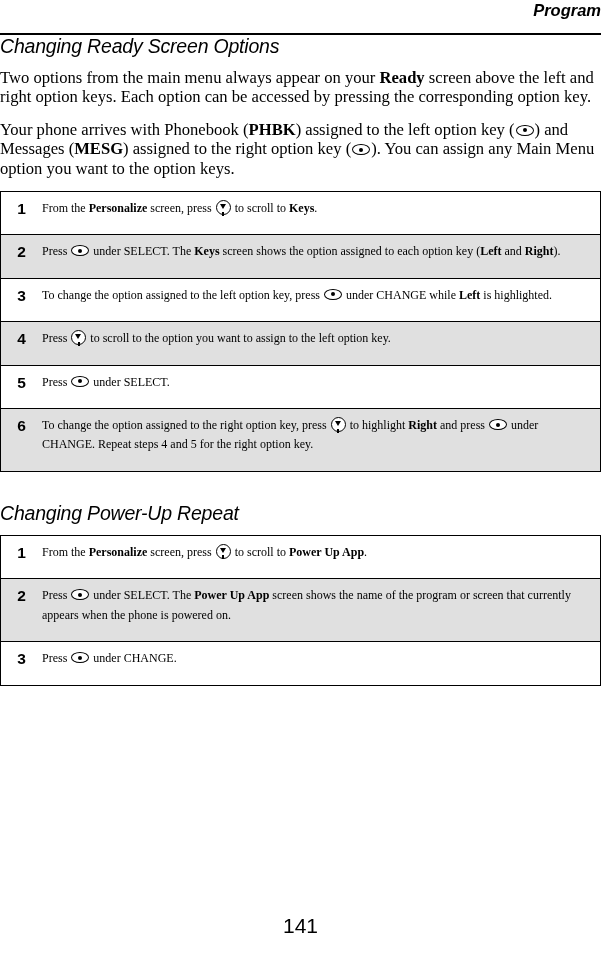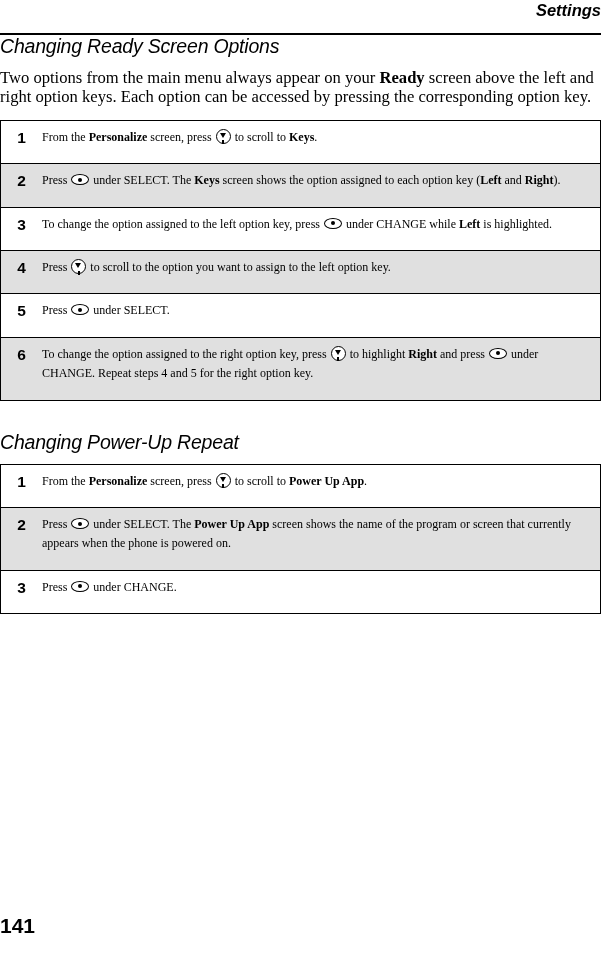--- a/index.html
+++ b/index.html
@@ -168,39 +168,40 @@
     height: 4px;
     background: #000000;
   }
 
   
   .folio {
     position: absolute;
     left: 0px;
     top: 914px;
     width: 601px;
-    text-align: left;
-    font-family: "Liberation Sans", sans-serif;
-    font-weight: bold;
+    text-align: center;
+    font-family: "Liberation Sans", sans-serif;
+    font-weight: normal;
     font-size: 21px;
     line-height: 24px;
   }
 </style>
 </head>
 <body>
 
 <div class="page">
 
-  <div class="running-head">Settings</div>
+  <div class="running-head">Program</div>
 
   <div class="head-rule"></div>
 
   <div class="flow" id="flow">
       <h2 class="section-title">Changing Ready Screen Options</h2>
       <p class="para">Two options from the main menu always appear on your <span class="b">Ready</span> screen above the left and right option keys. Each option can be accessed by pressing the corresponding option key.</p>
+      <p class="para">Your phone arrives with Phonebook (<span class="b">PHBK</span>) assigned to the left option key (<span class="key-icon"></span>) and Messages (<span class="b">MESG</span>) assigned to the right option key (<span class="key-icon"></span>). You can assign any Main Menu option you want to the option keys.</p>
       <table class="steps">
         <tbody>
           <tr class="r-white">
             <td class="num">1</td>
             <td class="txt">From the <span class="b">Personalize</span> screen, press <span class="scroll-icon"></span> to scroll to <span class="b">Keys</span>.</td>
           </tr>
           <tr class="r-gray">
             <td class="num">2</td>
             <td class="txt">Press <span class="key-icon"></span> under SELECT. The <span class="b">Keys</span> screen shows the option assigned to each option key (<span class="b">Left</span> and <span class="b">Right</span>).</td>
           </tr>

